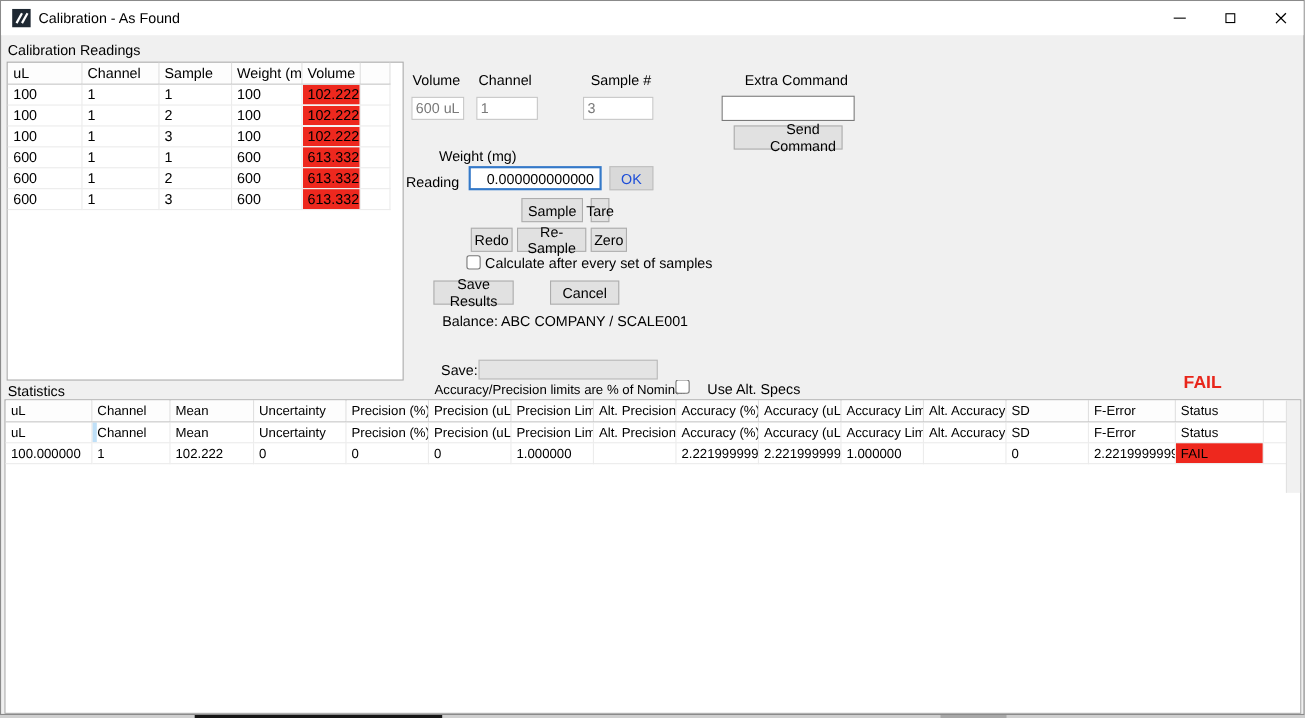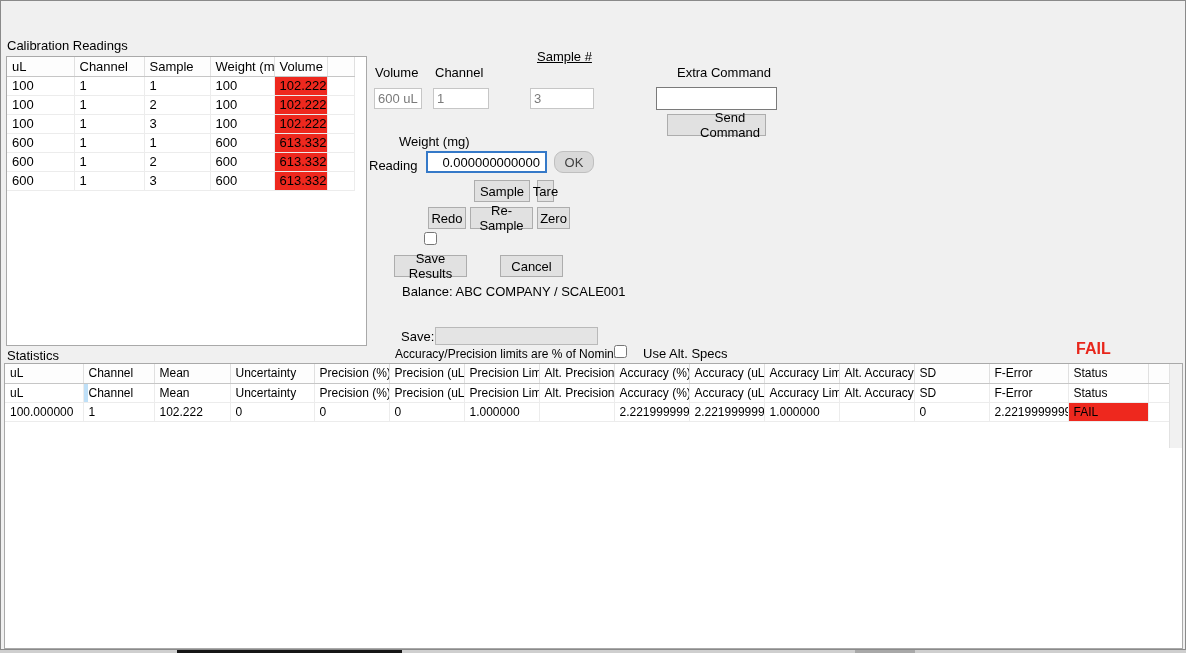--- a/index.html
+++ b/index.html
@@ -36,31 +36,50 @@
   
   .lbl { position:absolute; font-size:13px; }
   .inp { position:absolute; border:1px solid #c6c6c6; background:#fff; font-family:inherit;
          font-size:13px; padding:0 3px; outline:none; }
   .inp.dim { color:#7a7a7a; }
   .inp.strong { border:1px solid #7a7a7a; }
   .inp.focused { border:2px solid #3579c8; text-align:right; padding-right:5px; }
   .inp.disabled { background:#e4e4e4; border:1px solid #b9b9b9; }
   .btn { position:absolute; background:#e1e1e1; border:1px solid #adadad; font-family:inherit;
          font-size:13px; display:flex; align-items:center; justify-content:center; cursor:default; }
-  .btn.disabled { background:#d9d9d9; border-color:#bfbfbf; color:#404040;border-radius:9px; }
+  .btn.disabled { background:#d9d9d9; border-color:#bfbfbf; color:#1d4ed8; }
   .chk { position:absolute; width:13px; height:13px; margin:0; }
   .fail-big { position:absolute; font-size:16px; font-weight:bold; color:#e8261b; }
   .note { position:absolute; font-size:12px;text-align:right; }
   .sliver-bar { position:absolute; }
 </style>
 </head>
 <body>
 
 <div class="window">
 
+  <div class="titlebar">
+    <svg class="app-icon" width="17" height="17">
+      <rect width="17" height="17" fill="#1e2832"></rect>
+      <path d="M4 13 L9 4" stroke="#fff" stroke-width="2"></path>
+      <path d="M9 13 L14 4" stroke="#fff" stroke-width="2"></path>
+    </svg>
+    <span class="title-text">Calibration - As Found</span>
+    <div class="win-btn" style="left:1048px;">
+      <span class="glyph-min"></span>
+    </div>
+    <div class="win-btn" style="left:1094px;">
+      <span class="glyph-max"></span>
+    </div>
+    <div class="win-btn" style="left:1140px;">
+      <svg width="11" height="11">
+        <path d="M1 1 L10 10 M10 1 L1 10" stroke="#000" stroke-width="1.2"></path>
+      </svg>
+    </div>
+  </div>
 
   <span class="sec-label" style="left:6px; top:37px;">Calibration Readings</span>
 
   <div class="panel" style="left:5px; top:55px; width:361px; height:290px;">
     <table class="grid readings-tbl" style="width:347px;">
       <colgroup>
           <col style="width:67px">
           <col style="width:70px">
           <col style="width:66px">
                 <col style="width:64px">
@@ -123,21 +142,21 @@
         <td>600</td>
         <td class="red">613.332</td>
         <td></td>
       </tr>
     </tbody>
       </table>
   </div>
 
   <span class="lbl" style="left:374px; top:64px;">Volume</span>
   <span class="lbl" style="left:434px; top:64px;">Channel</span>
-  <span class="lbl" style="left:536px; top:48px;text-decoration:underline;">Sample #</span>
+  <span class="lbl" style="left:536px; top:64px;">Sample #</span>
   <span class="lbl" style="left:676px; top:64px;">Extra Command</span>
 
   <input class="inp dim" style="left: 373px; top: 87px; width: 48px; height: 21px;" readonly="" value="600 uL">
   <input class="inp dim" style="left: 432px; top: 87px; width: 56px; height: 21px;" readonly="" value="1">
   <input class="inp dim" style="left: 529px; top: 87px; width: 64px; height: 21px;" readonly="" value="3">
   <input class="inp strong" style="left: 655px; top: 86px; width: 121px; height: 23px;" value="">
   <button class="btn" style="left:666px; top:113px; width:99px; height:22px;padding-left:27px;">Send Command</button>
 
   <span class="lbl" style="left:398px; top:133px;">Weight (mg)</span>
   <span class="lbl" style="left:368px; top:157px;">Reading</span>
@@ -145,20 +164,21 @@
   <button class="btn disabled" style="left:553px; top:150px; width:40px; height:22px;" aria-disabled="true">OK</button>
 
   <button class="btn" style="left:473px; top:179px; width:56px; height:22px;">Sample</button>
   <button class="btn" style="left:536px; top:179px; width:17px; height:22px;">Tare</button>
 
   <button class="btn" style="left:427px; top:206px; width:38px; height:22px;">Redo</button>
   <button class="btn" style="left:469px; top:206px; width:63px; height:22px;">Re-Sample</button>
   <button class="btn" style="left:536px; top:206px; width:33px; height:22px;">Zero</button>
 
   <input type="checkbox" class="chk" style="left: 423px; top: 231px;">
+  <span class="lbl" style="left:440px; top:231px;">Calculate after every set of samples</span>
 
   <button class="btn" style="left:393px; top:254px; width:73px; height:22px;">Save Results</button>
   <button class="btn" style="left:499px; top:254px; width:63px; height:22px;">Cancel</button>
 
   <span class="lbl" style="left:401px; top:283px;">Balance: ABC COMPANY / SCALE001</span>
 
   <span class="lbl" style="left:400px; top:328px;">Save:</span>
   <input class="inp disabled" style="left: 434px; top: 326px; width: 163px; height: 18px;" readonly="" value="">
 
   <span class="sec-label" style="left:6px; top:347px;">Statistics</span>

